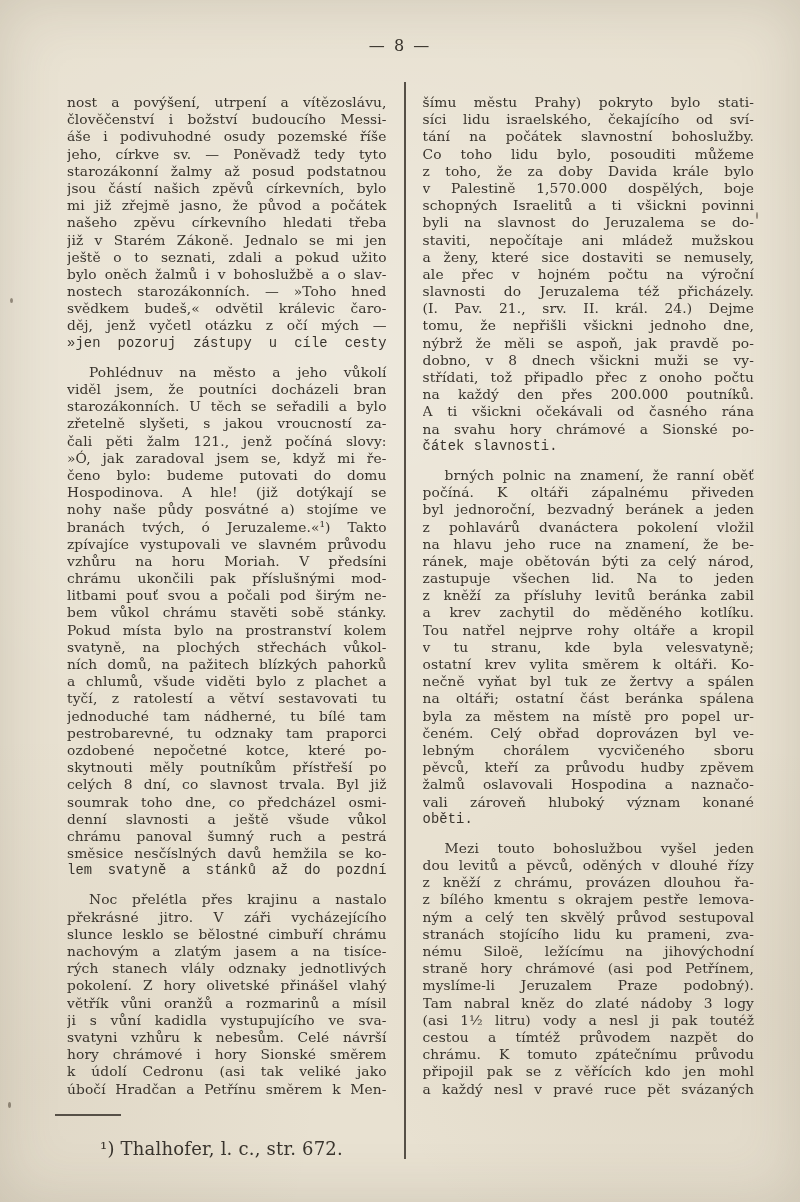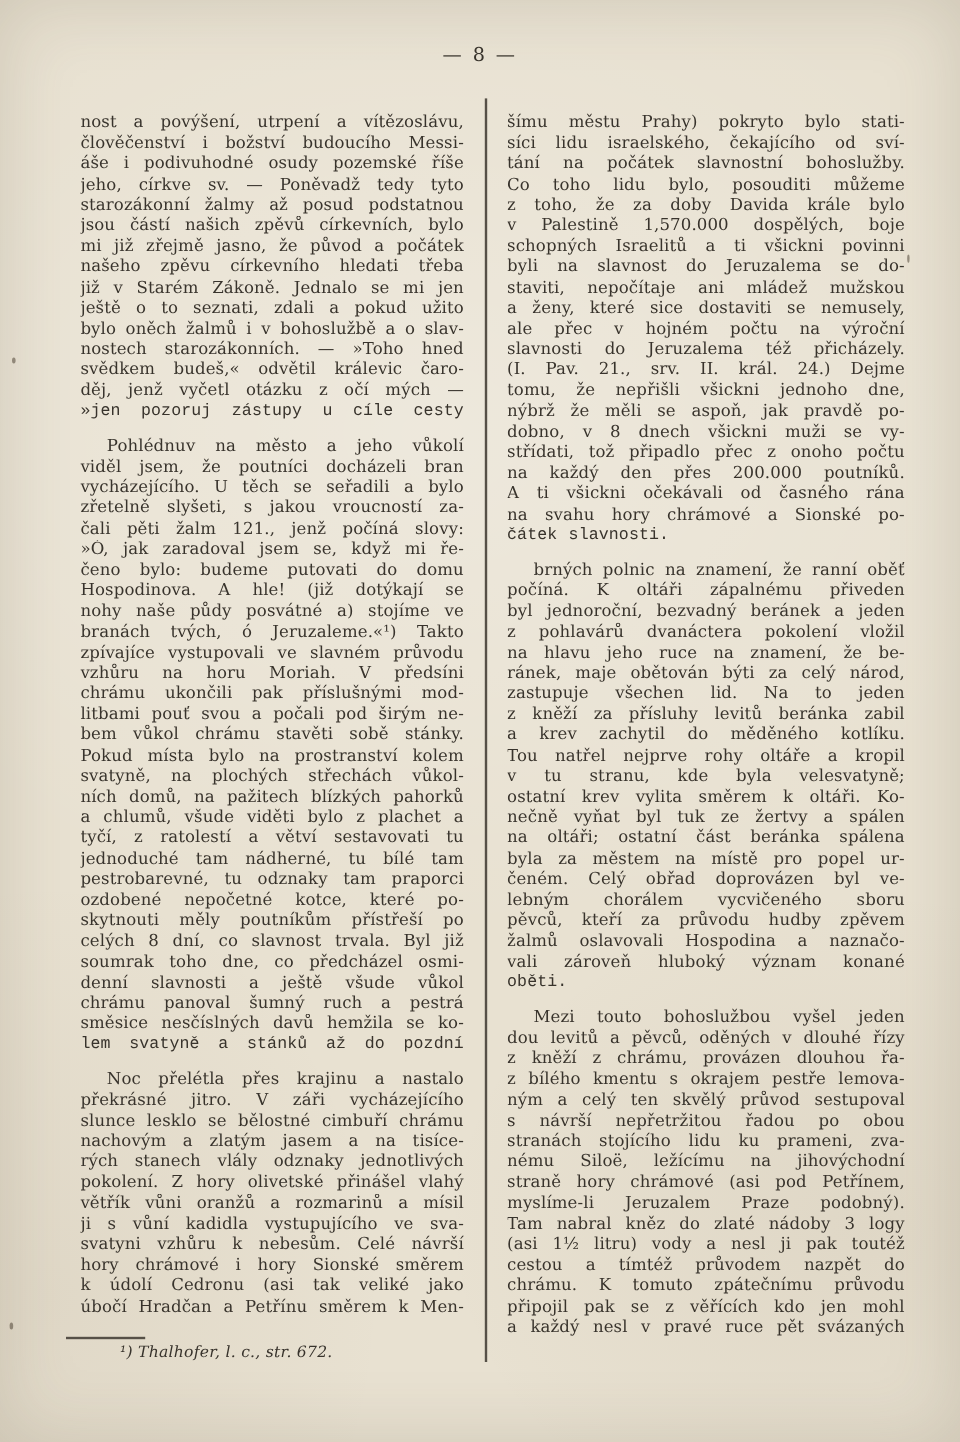--- a/index.html
+++ b/index.html
@@ -63,25 +63,24 @@
   }
   .line.endline { text-align-last: left; font-family: Liberation Mono, monospace; }
 
   .footnote-rule {
     width: 66px;
     border: none;
     border-top: 2px solid var(--rule, #565047);
     margin: 16px 0 0 0;
   }
   .footnote {
-    margin-top: 4px;
-    font-size: 13px;
+    margin-top: 22px;
+    font-size: 18px;
     text-indent: 45px;
     letter-spacing: 0.2px;
-    font-style: italic;
   }
 
   
   .speck { position: absolute; background: rgba(80,70,55,0.55); border-radius: 50%; }
   .speck.s1 { left: 10px;  top: 298px;  width: 3px; height: 5px; }
   .speck.s2 { left: 756px; top: 212px;  width: 2px; height: 7px; }
   .speck.s3 { left: 8px;   top: 1102px; width: 3px; height: 6px; }
 </style>
 </head>
 <body style="--paper: #e8e1d1; --ink: #38332c; --rule: #565047;">
@@ -104,21 +103,21 @@
           <div class="line">ještě o to seznati, zdali a pokud užito</div>
           <div class="line">bylo oněch žalmů i v bohoslužbě a o slav-</div>
           <div class="line">nostech starozákonních. — »Toho hned</div>
           <div class="line">svědkem budeš,« odvětil králevic čaro-</div>
           <div class="line">děj, jenž vyčetl otázku z očí mých —</div>
           <div class="line endline">»jen pozoruj zástupy u cíle cesty jejich.«</div>
         </div>
         <div class="para indent">
           <div class="line">Pohlédnuv na město a jeho vůkolí</div>
           <div class="line">viděl jsem, že poutníci docházeli bran</div>
-          <div class="line">vycházejícího. U těch se seřadili a bylo</div>
+          <div class="line">starozákonních. U těch se seřadili a bylo</div>
           <div class="line">zřetelně slyšeti, s jakou vroucností za-</div>
           <div class="line">čali pěti žalm 121., jenž počíná slovy:</div>
           <div class="line">»Ó, jak zaradoval jsem se, když mi ře-</div>
           <div class="line">čeno bylo: budeme putovati do domu</div>
           <div class="line">Hospodinova. A hle! (již dotýkají se</div>
           <div class="line">nohy naše půdy posvátné a) stojíme ve</div>
           <div class="line">branách tvých, ó Jeruzaleme.«¹) Takto</div>
           <div class="line">zpívajíce vystupovali ve slavném průvodu</div>
           <div class="line">vzhůru na horu Moriah. V předsíni</div>
           <div class="line">chrámu ukončili pak příslušnými mod-</div>
@@ -208,21 +207,20 @@
           <div class="line">žalmů oslavovali Hospodina a naznačo-</div>
           <div class="line">vali zároveň hluboký význam konané</div>
           <div class="line endline">oběti.</div>
         </div>
         <div class="para indent">
           <div class="line">Mezi touto bohoslužbou vyšel jeden</div>
           <div class="line">dou levitů a pěvců, oděných v dlouhé řízy</div>
           <div class="line">z kněží z chrámu, provázen dlouhou řa-</div>
           <div class="line">z bílého kmentu s okrajem pestře lemova-</div>
           <div class="line">ným a celý ten skvělý průvod sestupoval</div>
-          <div class="line">s návrší nepřetržitou řadou po obou</div>
           <div class="line">stranách stojícího lidu ku prameni, zva-</div>
           <div class="line">nému Siloë, ležícímu na jihovýchodní</div>
           <div class="line">straně hory chrámové (asi pod Petřínem,</div>
           <div class="line">myslíme-li Jeruzalem Praze podobný).</div>
           <div class="line">Tam nabral kněz do zlaté nádoby 3 logy</div>
           <div class="line">(asi 1½ litru) vody a nesl ji pak toutéž</div>
           <div class="line">cestou a tímtéž průvodem nazpět do</div>
           <div class="line">chrámu. K tomuto zpátečnímu průvodu</div>
           <div class="line">připojil pak se z věřících kdo jen mohl</div>
           <div class="line">a každý nesl v pravé ruce pět svázaných</div>

